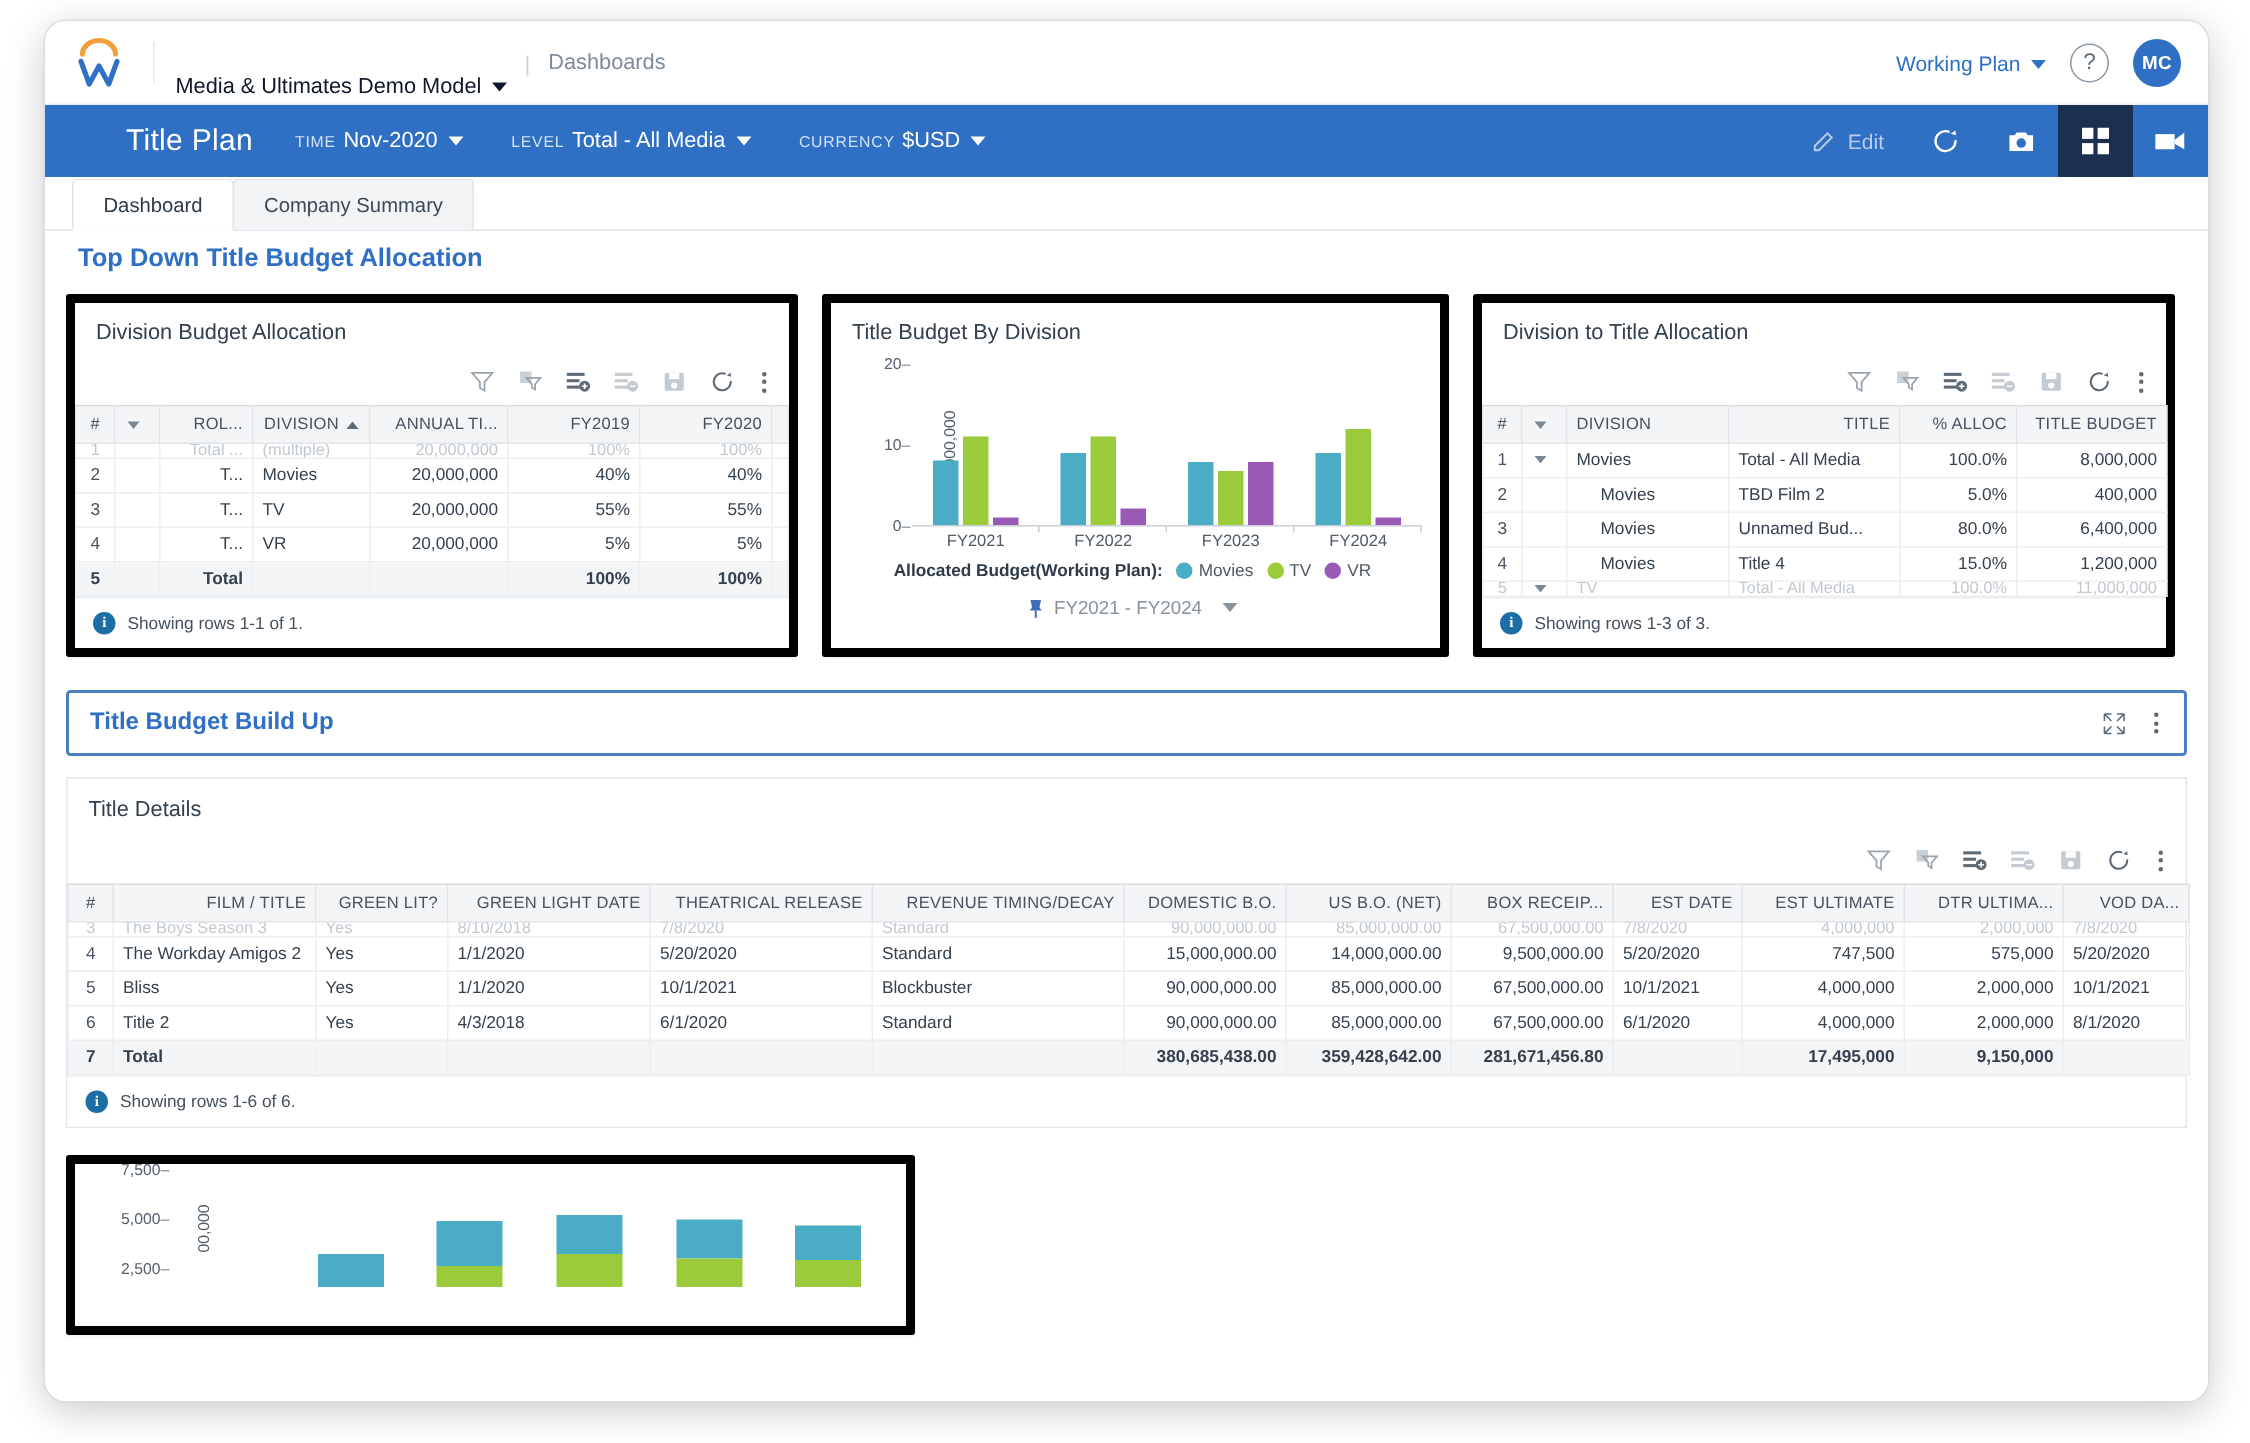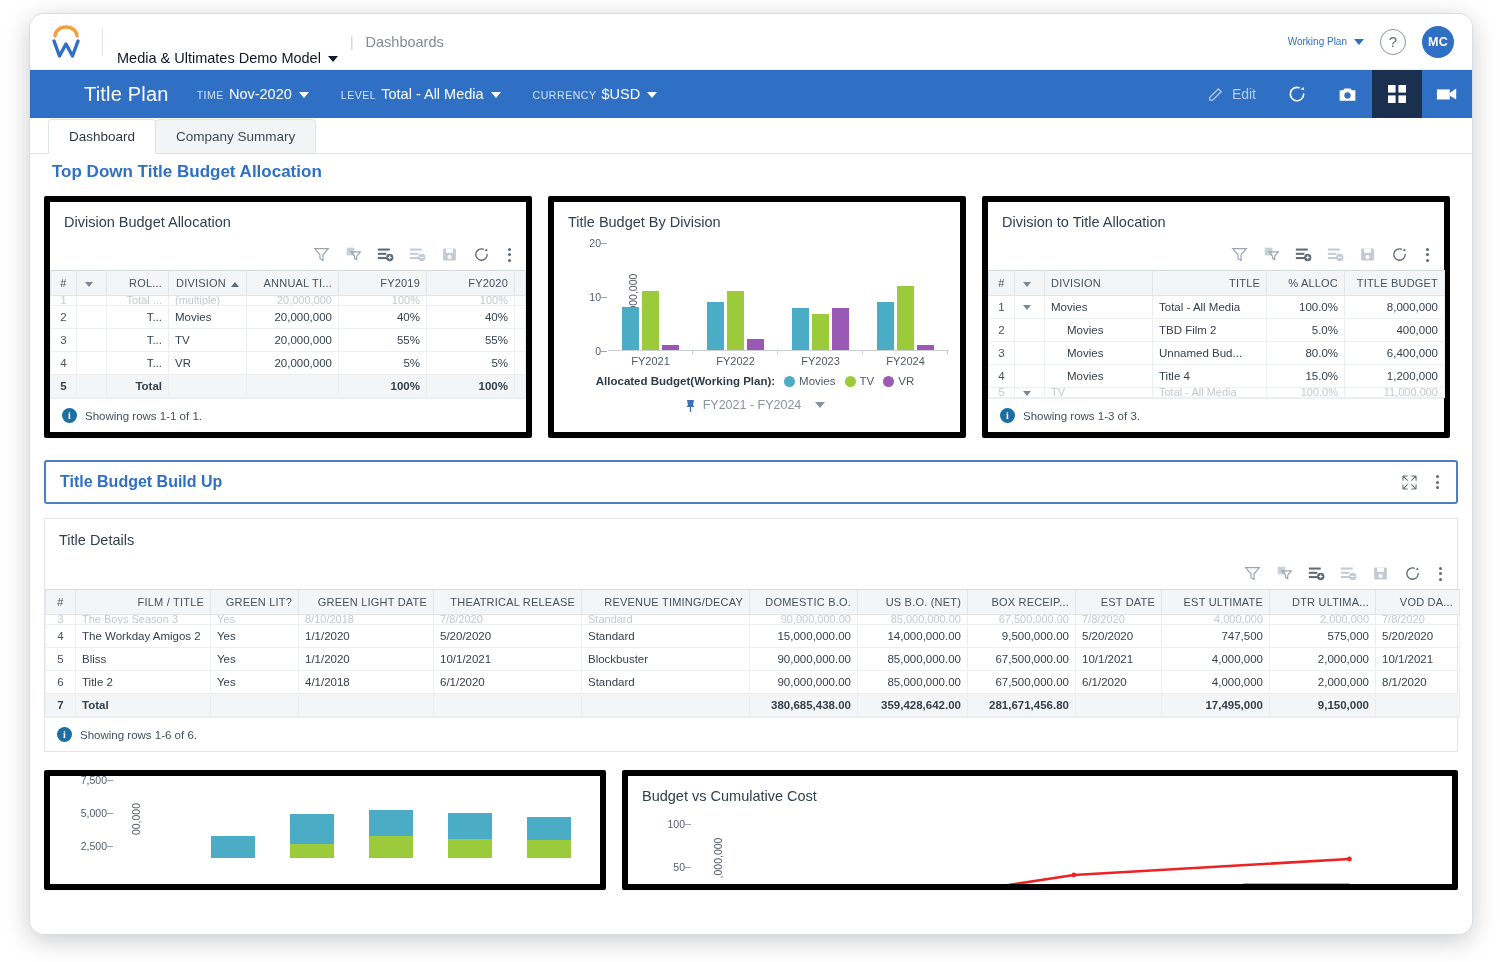--- a/index.html
+++ b/index.html
@@ -29,21 +29,21 @@
   .wd-logo { width: 44px; height: 44px; position: relative; flex: 0 0 44px; }
   .wd-logo svg { position: absolute; left: 0; top: 0; }
   .tb-div { width: 1px; height: 28px; background: #e3e7eb; margin: 0 14px; }
   .model-name { color: #0f172a; font-size: 14.5px; margin-top: 32px; }
   .caret { display: inline-block; width: 0; height: 0;
     border-left: 5px solid transparent; border-right: 5px solid transparent;
     border-top: 6px solid currentColor; vertical-align: middle; margin-left: 7px; }
   .crumb-sep { color: #ccd2d8; margin: 0 12px; font-size: 14px; }
   .crumb { color: #7f8c99; font-size: 14.5px; }
   .topbar-right { margin-left: auto; display: flex; align-items: center; gap: 16px; }
-  .working-plan { color: #2f6fc4; font-size: 10px; }
+  .working-plan { color: #2f6fc4; font-size: 14px; }
   .help-icon {
     width: 26px; height: 26px; border-radius: 50%;
     border: 1.6px solid #8b97a4; color: #5d6a77;
     font-size: 15px; display: flex; align-items: center; justify-content: center;
   }
   .avatar {
     width: 32px; height: 32px; border-radius: 50%;
     background: #2f6fc4; color: #fff; font-size: 12.5px; font-weight: bold;
     display: flex; align-items: center; justify-content: center; letter-spacing: .3px;
   }
@@ -682,21 +682,21 @@
           <td>10/1/2021</td>
           <td class="num">4,000,000</td>
           <td class="num">2,000,000</td>
           <td>10/1/2021</td>
           <td></td>
         </tr>
         <tr>
           <td class="ctr rowhash">6</td>
           <td>Title 2</td>
           <td>Yes</td>
-          <td>4/1/2018</td>
+          <td>4/3/2018</td>
           <td>6/1/2020</td>
           <td>Standard</td>
           <td class="num">90,000,000.00</td>
           <td class="num">85,000,000.00</td>
           <td class="num">67,500,000.00</td>
           <td>6/1/2020</td>
           <td class="num">4,000,000</td>
           <td class="num">2,000,000</td>
           <td>8/1/2020</td>
           <td></td>
@@ -768,36 +768,17 @@
                   <div class="scol">
                 <div style="height:23px;background:#4bacc6"></div>
                 <div style="height:18px;background:#9bcb3b"></div>
                   </div>
                 </div>
             </div>
           </div>
         </div>
       </div>
 
-      <div class="card" style="width:842px;height:120px;overflow:hidden">
-        <div class="card-title">Budget vs Cumulative Cost</div>
-        <div style="padding:4px 12px 0 8px">
-          <div class="lineboxwrap">
-            <div class="ylabel" style="left:6px">,000,000</div>
-            <div class="ytick" style="top:6%">100</div>
-            <div class="ytickmark" style="top:6%"></div>
-            <div class="ytick" style="top:62%">50</div>
-            <div class="ytickmark" style="top:62%"></div>
-            <svg style="position:absolute;left:0;top:0;width:100%;height:100%" viewBox="0 0 760 78" preserveAspectRatio="none">
-              <rect x="280" y="72" width="108" height="6" fill="#9bcb3b"></rect>
-              <rect x="560" y="64" width="108" height="14" fill="#9bcb3b"></rect>
-              <polyline points="242,78 388,56 668,40" fill="none" stroke="#ee2222" stroke-width="2.6"></polyline>
-              <circle cx="388" cy="56" r="2.4" fill="#ee2222"></circle>
-              <circle cx="668" cy="40" r="2.4" fill="#ee2222"></circle>
-            </svg>
-          </div>
-        </div>
-      </div>
     </div>
 
   </div>
 
 </div>
 
 </body></html>

